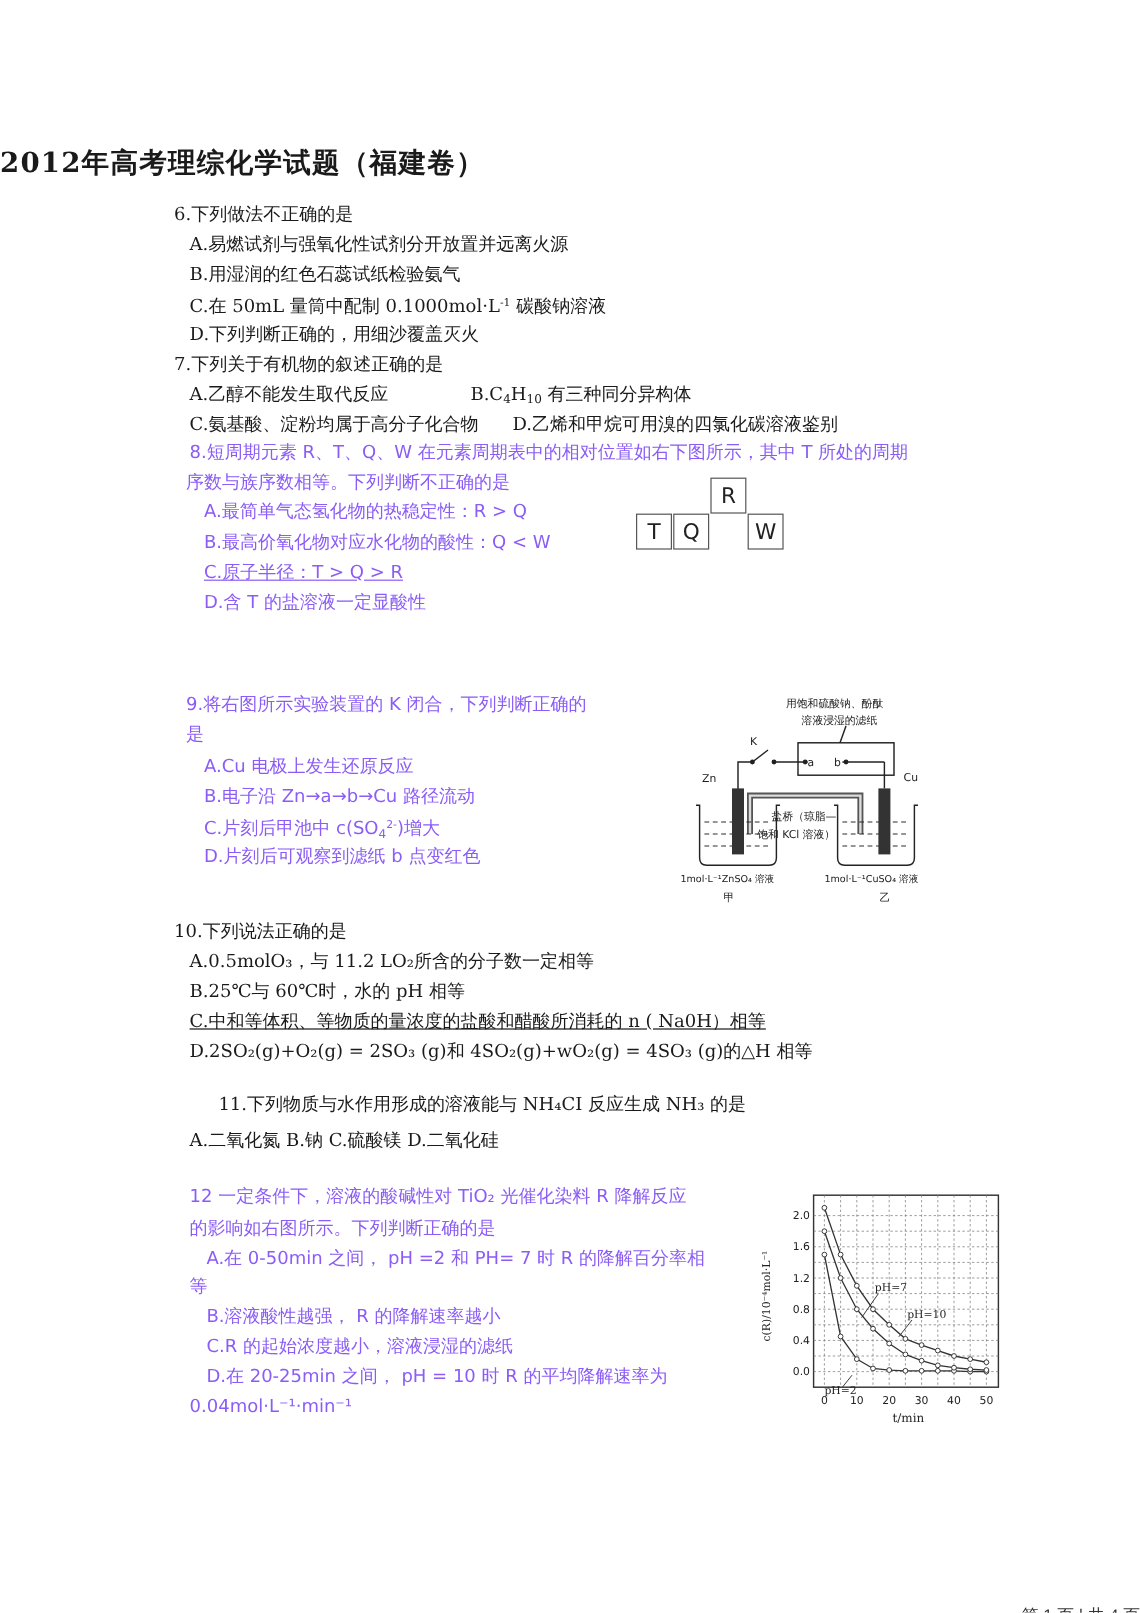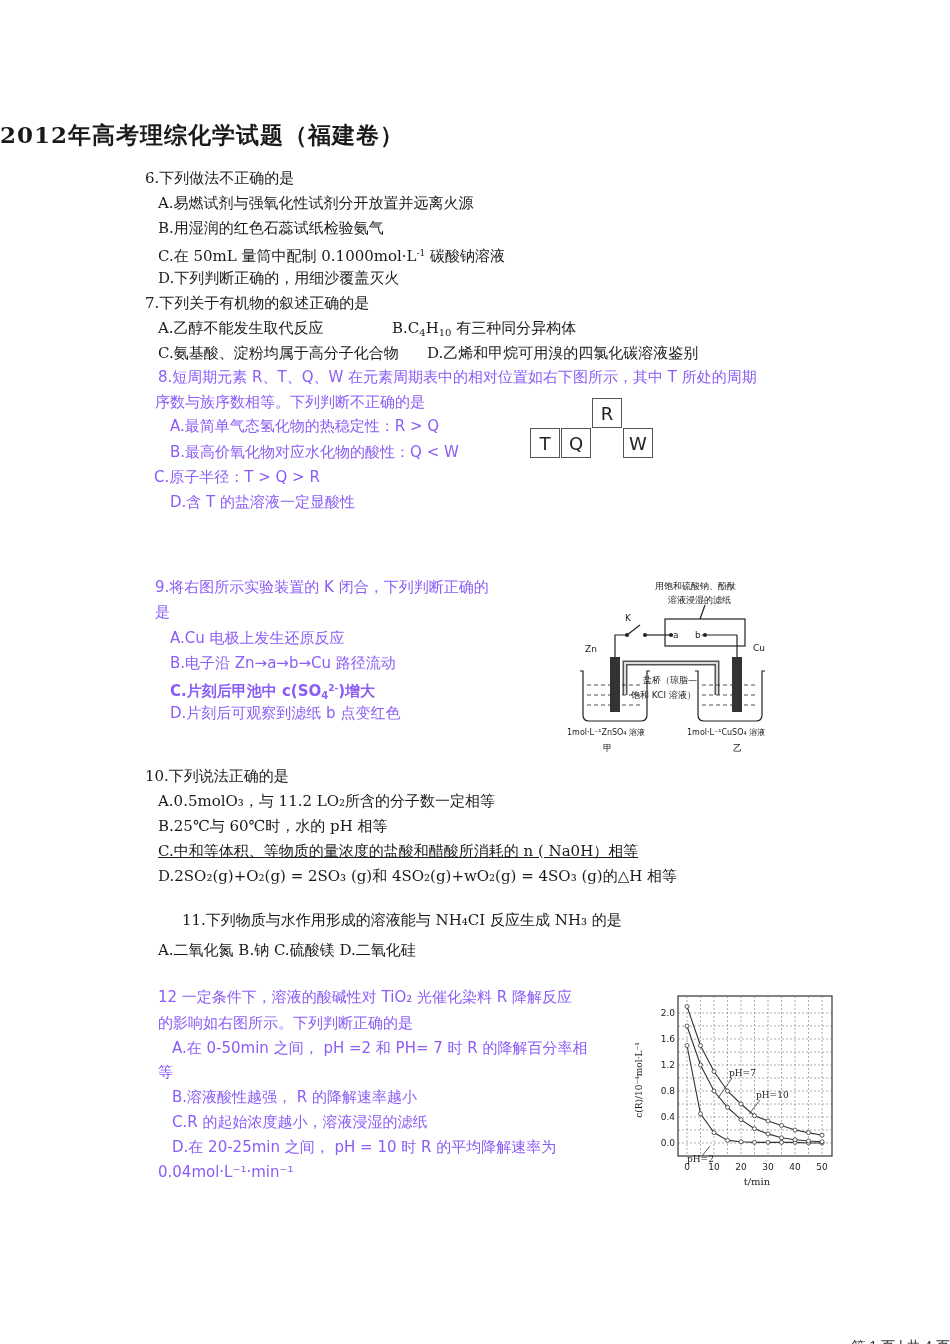--- a/index.html
+++ b/index.html
@@ -54,36 +54,36 @@
   <div class="line" style="left:392px;top:318px;"><span>B.C</span><sub>4</sub><span>H</span><sub>10</sub><span> 有三种同分异构体</span></div>
   <div class="line" style="left:158px;top:343px;">C.氨基酸、淀粉均属于高分子化合物</div>
   <div class="line" style="left:427px;top:343px;">D.乙烯和甲烷可用溴的四氯化碳溶液鉴别</div>
 </div>
 
 <div>
   <div class="line sans" style="left:158px;top:367px;">8.短周期元素 R、T、Q、W 在元素周期表中的相对位置如右下图所示，其中 T 所处的周期</div>
   <div class="line sans" style="left:155px;top:392px;">序数与族序数相等。下列判断不正确的是</div>
   <div class="line sans" style="left:170px;top:416px;">A.最简单气态氢化物的热稳定性：R &gt; Q</div>
   <div class="line sans" style="left:170px;top:442px;">B.最高价氧化物对应水化物的酸性：Q &lt; W</div>
-  <div class="line sans" style="left:154px;top:467px;">C.原子半径：T &gt; Q &gt; R</div>
+  <div class="line sans" style="left:170px;top:467px;text-decoration:underline;">C.原子半径：T &gt; Q &gt; R</div>
   <div class="line sans" style="left:170px;top:492px;">D.含 T 的盐溶液一定显酸性</div>
   <div class="ptable">
     <div class="cell" style="left:62px;top:0;">R</div>
     <div class="cell" style="left:0;top:30px;">T</div>
     <div class="cell" style="left:31px;top:30px;">Q</div>
     <div class="cell" style="left:93px;top:30px;">W</div>
   </div>
 </div>
 
 <div>
   <div class="line sans" style="left:155px;top:577px;">9.将右图所示实验装置的 K 闭合，下列判断正确的</div>
   <div class="line sans" style="left:155px;top:602px;">是</div>
   <div class="line sans" style="left:170px;top:628px;">A.Cu 电极上发生还原反应</div>
   <div class="line sans" style="left:170px;top:653px;">B.电子沿 Zn→a→b→Cu 路径流动</div>
-  <div class="line sans" style="left:170px;top:678px;font-weight:bold;"><span>C.片刻后甲池中 c(SO</span><sub>4</sub><sup>2-</sup><span>)增大</span></div>
+  <div class="line sans" style="left:170px;top:678px;"><span>C.片刻后甲池中 c(SO</span><sub>4</sub><sup>2-</sup><span>)增大</span></div>
   <div class="line sans" style="left:170px;top:703px;">D.片刻后可观察到滤纸 b 点变红色</div>
 
   <svg class="fig9" viewBox="0 0 255 185" xmlns="http://www.w3.org/2000/svg">
     <g font-family="DejaVu Sans, sans-serif" font-size="9" fill="#222">
       <text x="100" y="14">用饱和硫酸钠、酚酞</text>
       <text x="113" y="28">溶液浸湿的滤纸</text>
       <text x="70" y="46">K</text>
       <text x="118" y="63">a</text>
       <text x="140" y="63">b</text>
       <text x="30" y="77">Zn</text>

